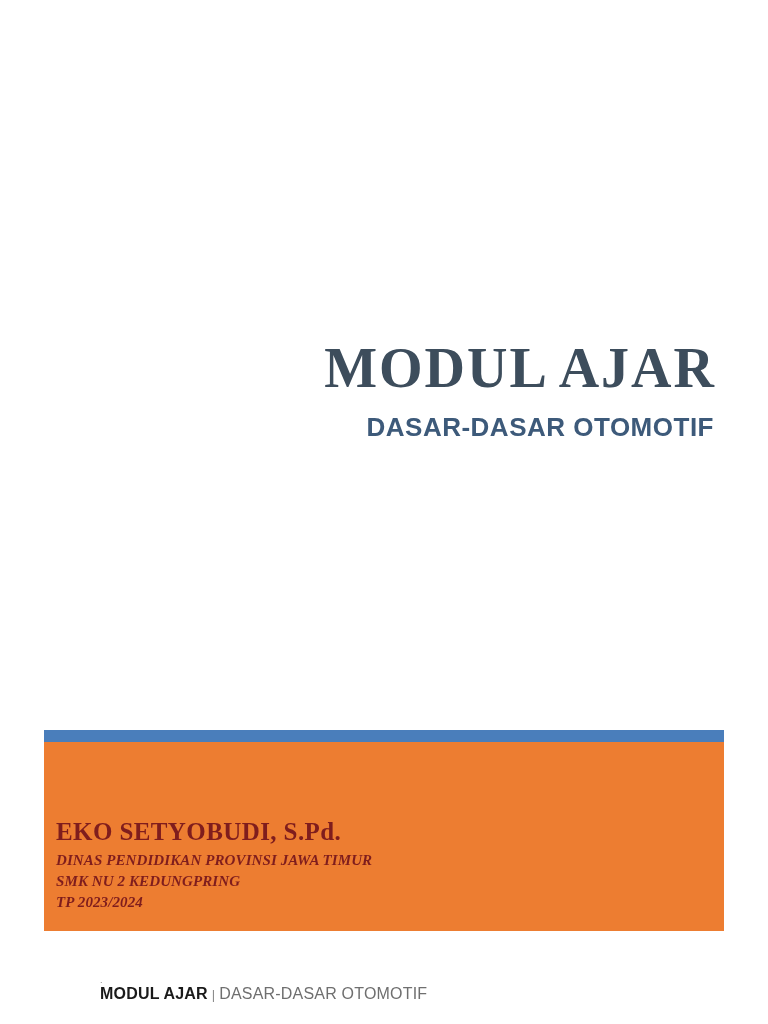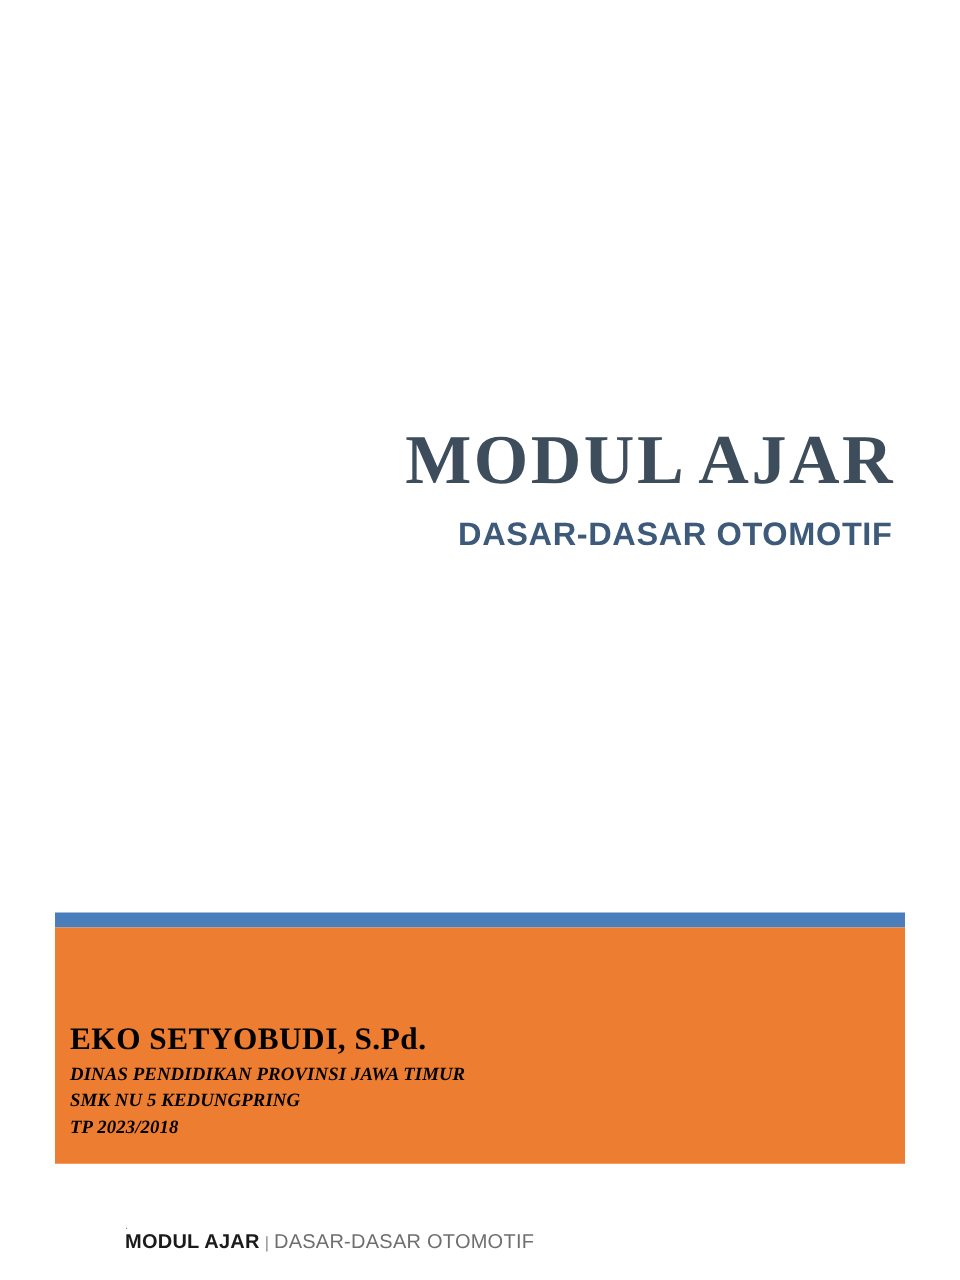--- a/index.html
+++ b/index.html
@@ -57,21 +57,21 @@
     right: 44px;
     top: 703px;
   }
   .band-rule {
     height: 12px;
     background: #4a7ebb;
     width: 100%;
   }
   .band-body {
     background: #ed7d31;
-    color: #000000;
+    color: #7f1d1d;
     padding: 76px 0 18px 12px;
     min-height: 90px;
     box-sizing: border-box;
   }
   .author-name {
     font-family: "Liberation Serif", serif;
     font-size: 25px;
     font-weight: 700;
     letter-spacing: 0.4px;
     line-height: 1.1;
@@ -131,22 +131,22 @@
   <div class="title-block">
     <h1 class="doc-title">MODUL AJAR</h1>
     <h2 class="doc-subtitle">DASAR-DASAR OTOMOTIF</h2>
   </div>
 
   <div class="band">
     <div class="band-rule"></div>
     <div class="band-body">
       <div class="author-name">EKO SETYOBUDI, S.Pd.</div>
       <div class="band-line">DINAS PENDIDIKAN PROVINSI JAWA TIMUR</div>
-      <div class="band-line">SMK NU 5 KEDUNGPRING</div>
-      <div class="band-line">TP 2023/2018</div>
+      <div class="band-line">SMK NU 2 KEDUNGPRING</div>
+      <div class="band-line">TP 2023/2024</div>
     </div>
   </div>
 
   <div class="footer">
     <span class="footer-dot">.</span>
     <span class="footer-strong">MODUL AJAR</span>
     <span class="footer-sep">|</span>
     <span class="footer-light">DASAR-DASAR OTOMOTIF</span>
   </div>
 

